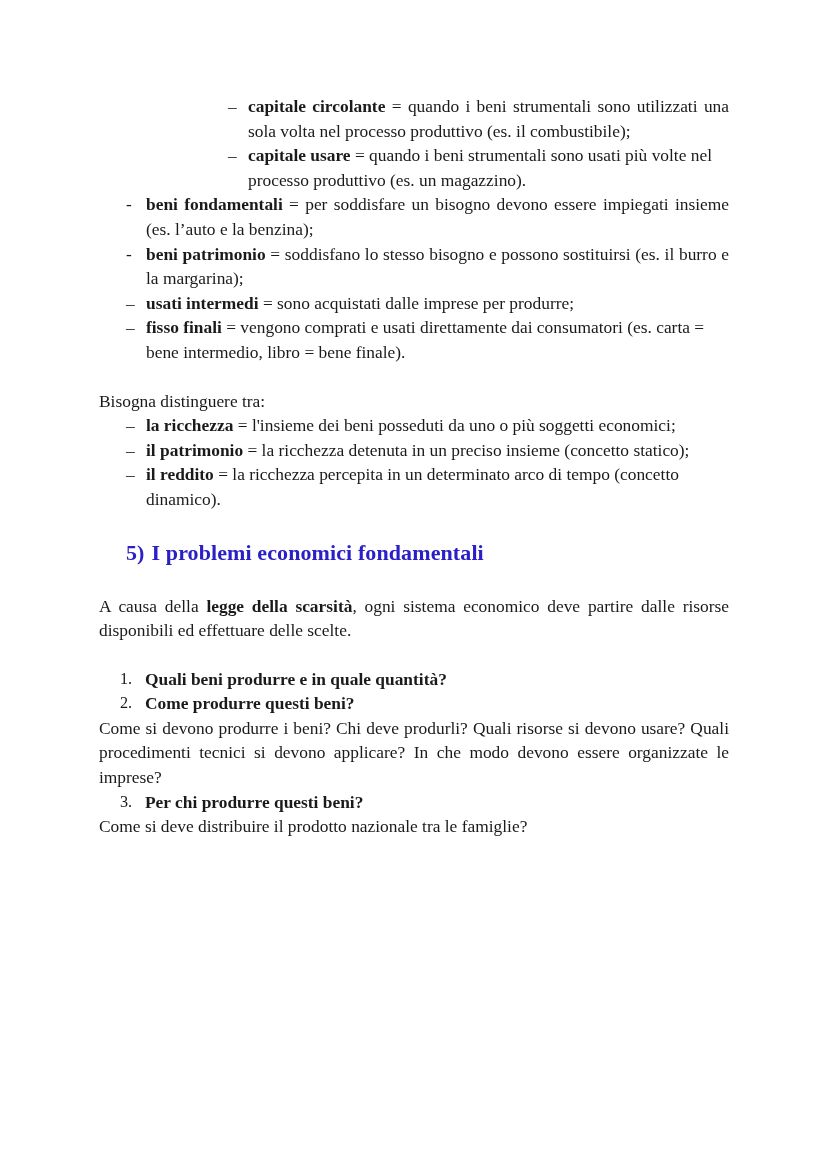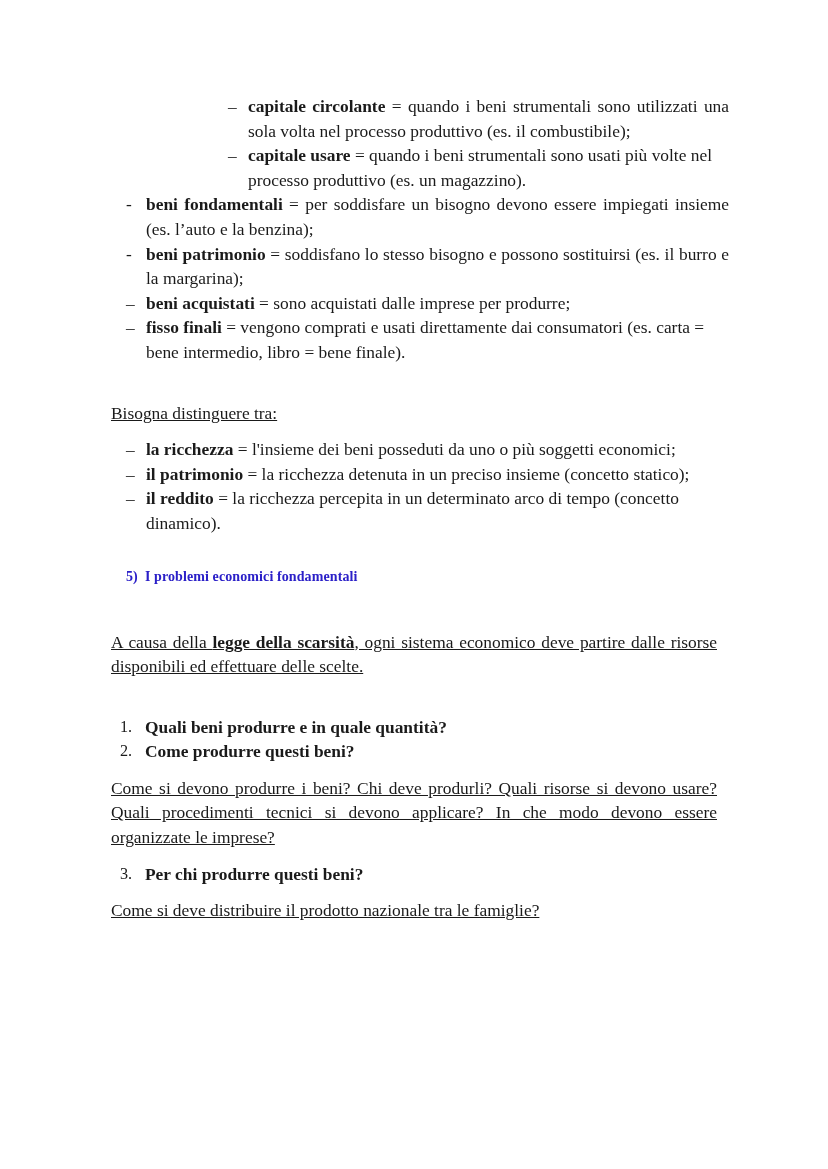--- a/index.html
+++ b/index.html
@@ -25,26 +25,25 @@
     padding: 94px 99px 0 99px;
   }
   .content {
     width: 630px;
     font-size: 17.4px;
     line-height: 24.6px;
   }
 
   
   .para {
-    margin: 12px;
+    margin: 0;
     text-align: justify;
     text-justify: inter-word;
     font-size: 17.4px;
     line-height: 24.6px;
-    text-decoration: underline;
   }
   .para.nojust { text-align: left; }
 
   
   .dash-list {
     list-style: none;
     margin: 0;
     padding: 0;
   }
   .dash-item {
@@ -96,21 +95,21 @@
     top: 0;
     font-weight: normal;
     font-variant-numeric: oldstyle-nums;
     font-size: 16.2px;
   }
 
   
   .section-heading {
     margin: 0;
     padding-left: 27px;
-    font-size: 14px;
+    font-size: 22px;
     font-weight: bold;
     color: #2b20c8;
     line-height: 24px;
     letter-spacing: 0.1px;
   }
   .section-heading .hnum { margin-right: 7px; }
   .gap-lg { height: 24px; }
   .gap-xl { height: 29px; }
 
   .eq { font-weight: normal; }
@@ -131,21 +130,21 @@
     </ul>
 
     <ul class="dash-list">
       <li class="dash-item">
         <span class="dash">-</span><span class="term">beni fondamentali</span><span class="body eq"> = per soddisfare un bisogno devono essere impiegati insieme (es. l’auto e la benzina);</span>
       </li>
       <li class="dash-item">
         <span class="dash">-</span><span class="term">beni patrimonio</span><span class="body eq"> = soddisfano lo stesso bisogno e possono sostituirsi (es. il burro e la margarina);</span>
       </li>
       <li class="dash-item">
-        <span class="dash">–</span><span class="term">beni acquistati</span><span class="body eq"> = sono acquistati dalle imprese per produrre;</span>
+        <span class="dash">–</span><span class="term">usati intermedi</span><span class="body eq"> = sono acquistati dalle imprese per produrre;</span>
       </li>
       <li class="dash-item">
         <span class="dash">–</span><span class="term">fisso finali</span><span class="body eq"> = vengono comprati e usati direttamente dai consumatori (es. carta = bene intermedio, libro = bene finale).</span>
       </li>
     </ul>
 
     <div class="gap-lg"></div>
 
     <p class="para nojust">Bisogna distinguere tra:</p>
 

